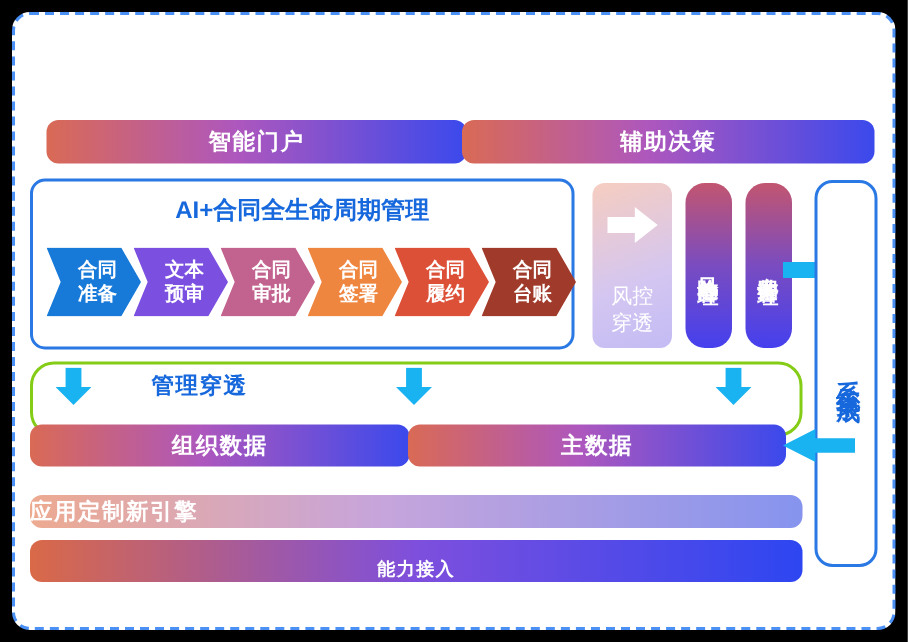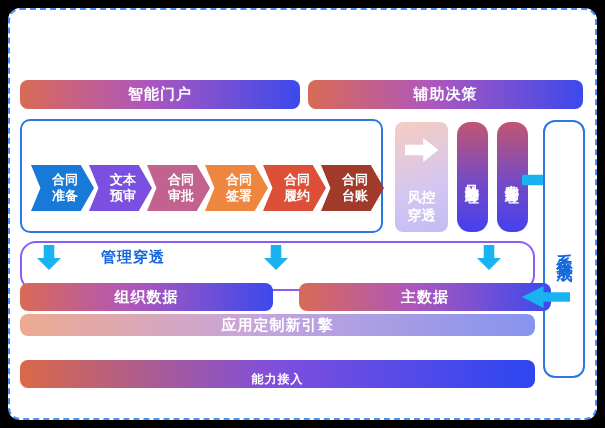--- a/index.html
+++ b/index.html
@@ -20,21 +20,21 @@
     display: flex; align-items: flex-end; justify-content: center;
   }
   .roof-title { color: #fff; font-weight: bold; font-size: 16px; padding-bottom: 2px; letter-spacing: 1px; }
 
   
   .grad-bar {
     background: linear-gradient(90deg, #d96a55 0%, #ae57bd 45%, #3b49ec 100%);
     border-radius: 8px; display: flex; align-items: center; justify-content: center;
     color: #fff; font-weight: bold; font-size: 15px; letter-spacing: 1px;
   }
-  .bar-portal   { left: 10px;  top: 70px; width: 280px; height: 29px; align-items: center; }
+  .bar-portal   { left: 21px;  top: 70px; width: 280px; height: 29px; align-items: center; }
   .bar-decision { left: 298px; top: 70px; width: 275px; height: 29px; }
 
   
   .ai-box {
     left: 10px; top: 109px; width: 363px; height: 114px;
     background: #fff; border: 2px solid #2a78e4; border-radius: 10px;
   }
   .ai-title {
     position: absolute; top: 9px; left: 0; width: 100%; text-align: center;
     color: #1668dc; font-weight: bold; font-size: 16px;
@@ -54,21 +54,21 @@
   .fk-box {
     left: 385px; top: 112px; width: 53px; height: 110px; border-radius: 8px;
     background: linear-gradient(160deg, #f6cdc0 0%, #d4c6f1 60%, #c3bbf4 100%);
     display: flex; flex-direction: column; align-items: center;
   }
   .white-arrow {
     width: 34px; height: 24px; background: #fff; margin-top: 16px;
     clip-path: polygon(0% 28%, 55% 28%, 55% 0%, 100% 50%, 55% 100%, 55% 72%, 0% 72%);
   }
   .fk-label {
-    margin-top: auto; margin-bottom: 8px; color: #fff; font-weight: bold;
+    margin-top: auto; margin-bottom: 8px; color: #fff; font-weight: normal;
     font-size: 14px; line-height: 1.25; text-align: center;
   }
 
   
   .vbar {
     width: 31px; height: 110px; border-radius: 13px;
     background: linear-gradient(180deg, #c25570 0%, #7a4cc0 50%, #4540ee 100%);
     display: flex; align-items: center; justify-content: center;
   }
   .vbar-risk { left: 447px; top: 112px; }
@@ -88,42 +88,42 @@
     clip-path: polygon(0% 28%, 55% 28%, 55% 0%, 100% 50%, 55% 100%, 55% 72%, 0% 72%);
   }
   .cyan-left {
     left: 512px; top: 276px; width: 48px; height: 22px; background: #1ab3f2;
     clip-path: polygon(100% 28%, 45% 28%, 45% 0%, 0% 50%, 45% 100%, 45% 72%, 100% 72%);
   }
 
   
   .pen-box {
     left: 10px; top: 231px; width: 515px; height: 50px;
-    background: #fff; border: 2px solid #8b5cf6; border-radius: 16px;
+    background: #fff; border: 2px solid #84cc16; border-radius: 16px;
   }
   .down-arrow {
     position: absolute; top: 2px; width: 24px; height: 25px; background: #1ab3f2;
     clip-path: polygon(28% 0%, 72% 0%, 72% 52%, 100% 52%, 50% 100%, 0% 52%, 28% 52%);
   }
   .da1 { left: 15px; } .da2 { left: 242px; } .da3 { left: 455px; }
   .pen-label {
     position: absolute; top: 5px; color: #1668dc; font-weight: bold; font-size: 15px;
     text-align: center; letter-spacing: 1px;
   }
   .pl1 { left: 41px;  width: 140px; }
   .pl2 { left: 272px; width: 160px; }
 
   
   .bar-org    { left: 10px;  top: 273px; width: 253px; height: 28px; }
-  .bar-master { left: 289px; top: 273px; width: 252px; height: 28px; }
+  .bar-master { left: 262px; top: 273px; width: 252px; height: 28px; }
 
   .engine-bar {
-    left: 10px; top: 304px; width: 515px; height: 22px; border-radius: 8px;
+    left: 10px; top: 320px; width: 515px; height: 22px; border-radius: 8px;
     background: linear-gradient(90deg, #edaa90 0%, #c7a5db 45%, #8694ee 100%);
-    display: flex; align-items: center; justify-content: center;
+    display: flex; align-items: center; 
     color: #fff; font-weight: bold; font-size: 15px; letter-spacing: 1px;
   }
   .access-bar {
     left: 10px; top: 350px; width: 515px; height: 28px; border-radius: 8px;
     background: linear-gradient(90deg, #d96947 0%, #7e4fdd 50%, #2d46f1 100%);
     display: flex; align-items: flex-end; justify-content: center;
     color: #fff; font-weight: bold; font-size: 12px; letter-spacing: 1px;
   }
 </style>
 </head>
@@ -133,20 +133,21 @@
 
 
   <div class="abs grad-bar bar-portal">
     <span>智能门户</span>
   </div>
   <div class="abs grad-bar bar-decision">
     <span>辅助决策</span>
   </div>
 
   <div class="abs ai-box">
+    <div class="ai-title">AI+合同全生命周期管理</div>
     <div class="chevron-row">
       <div class="chevron c1">
         <span>合同</span>
         <span>准备</span>
       </div>
       <div class="chevron c2">
         <span>文本</span>
         <span>预审</span>
       </div>
       <div class="chevron c3">

